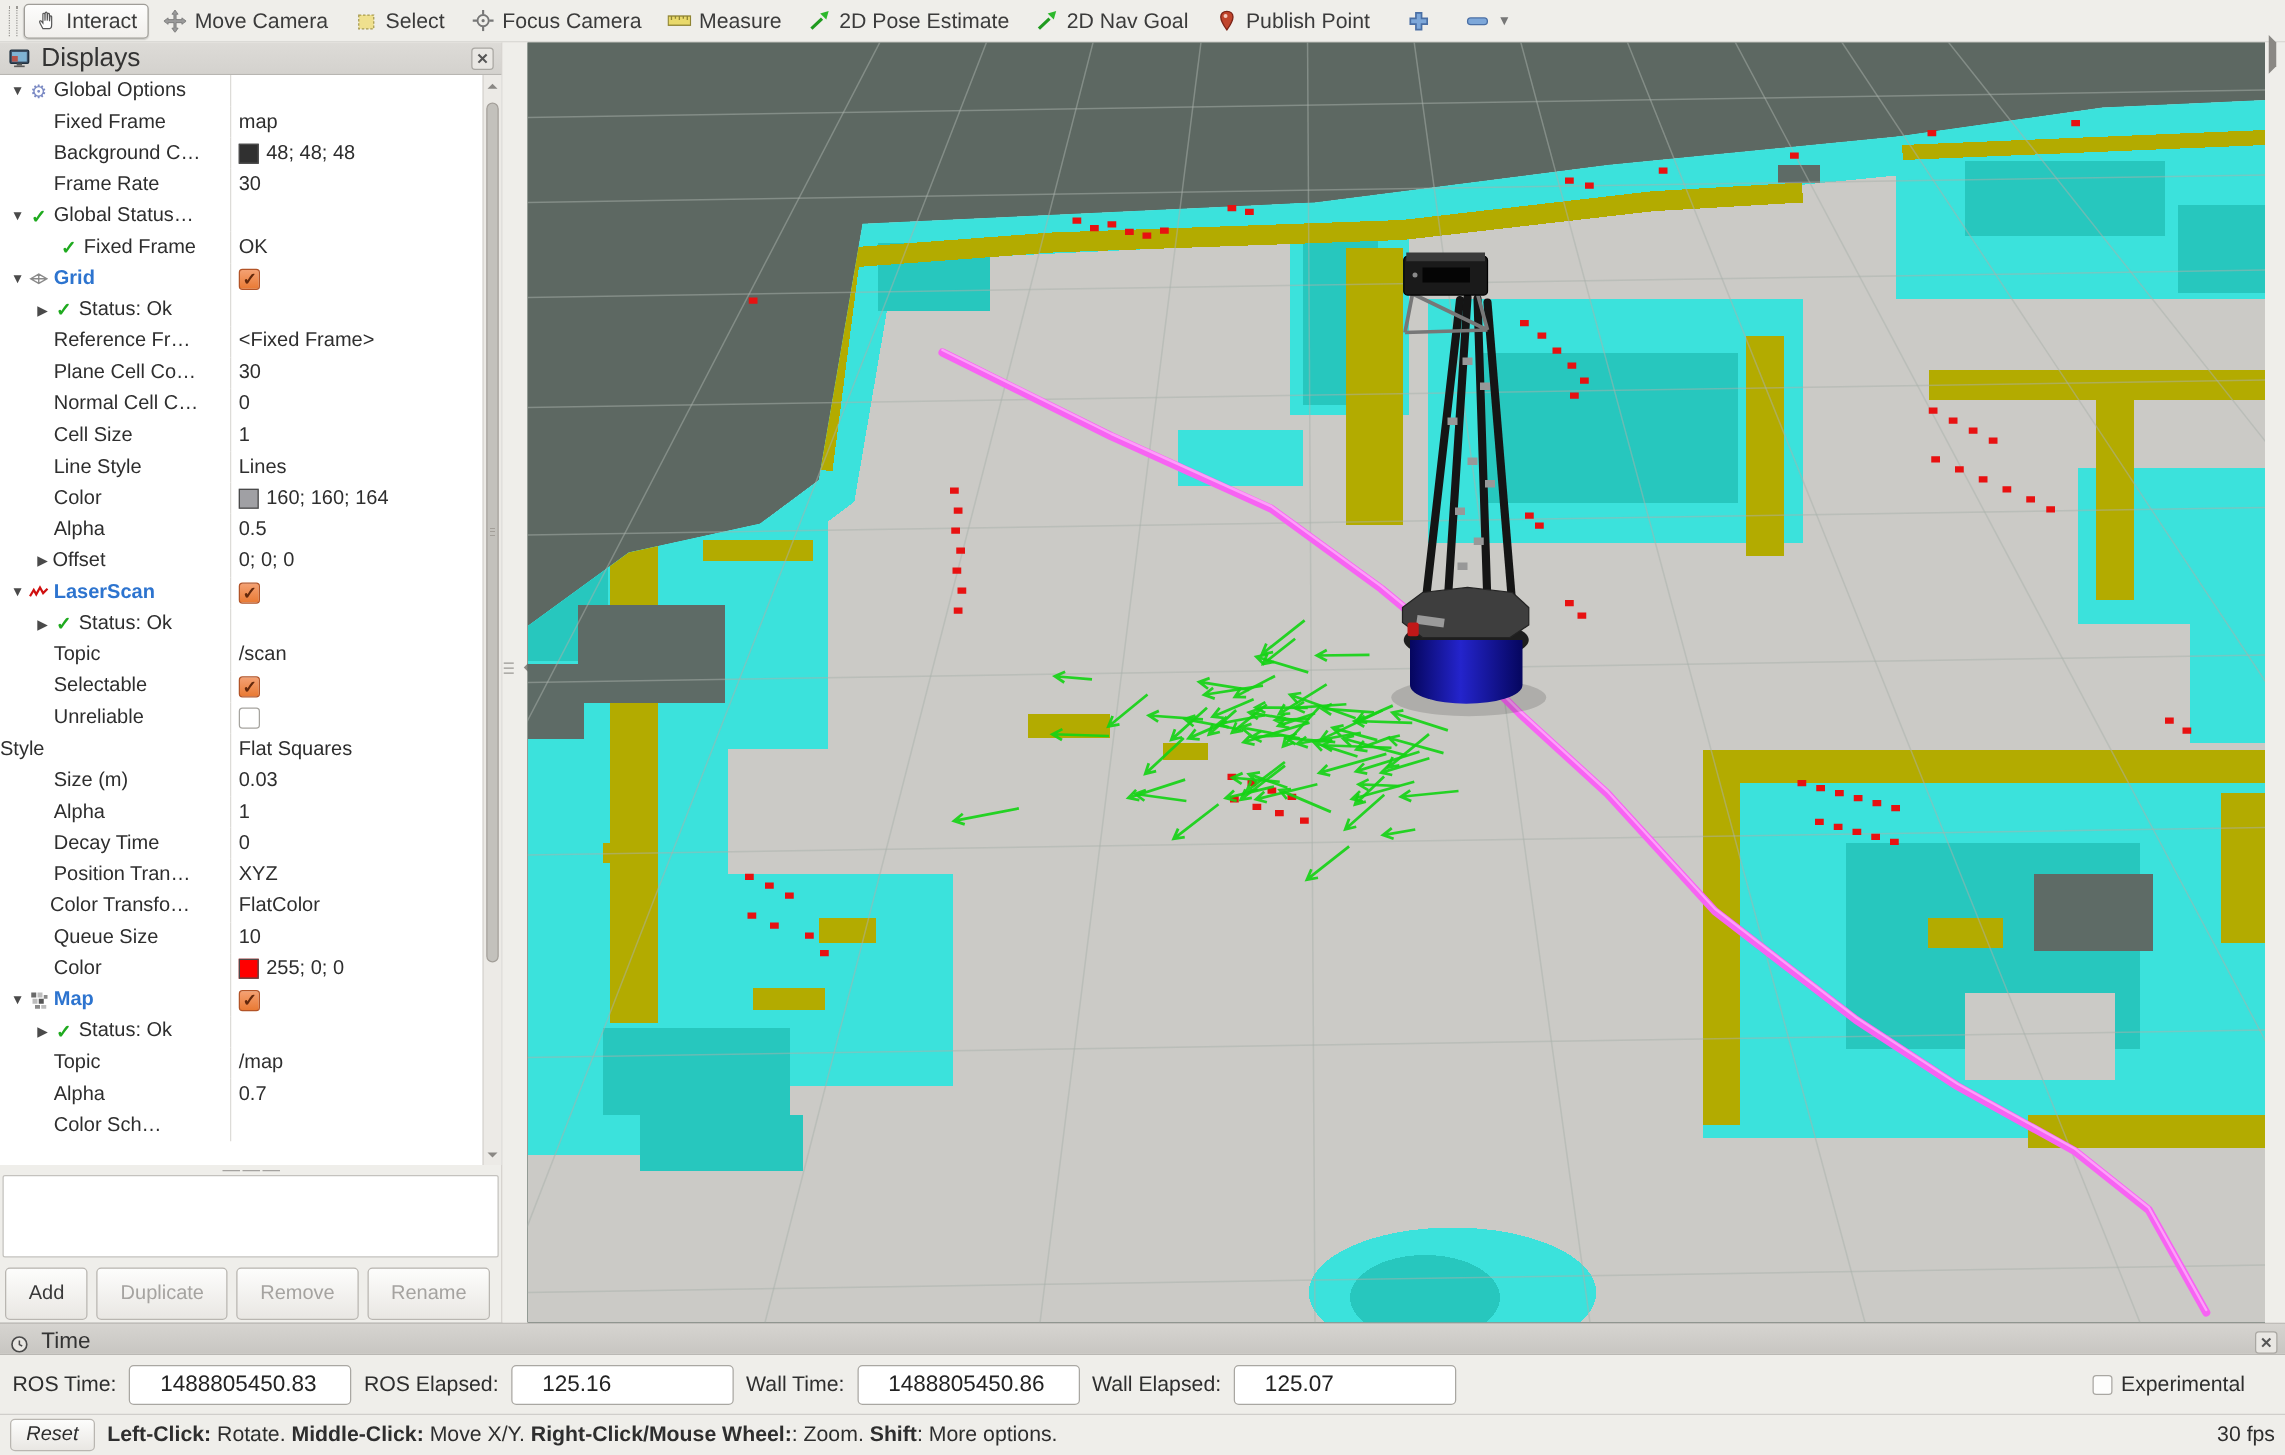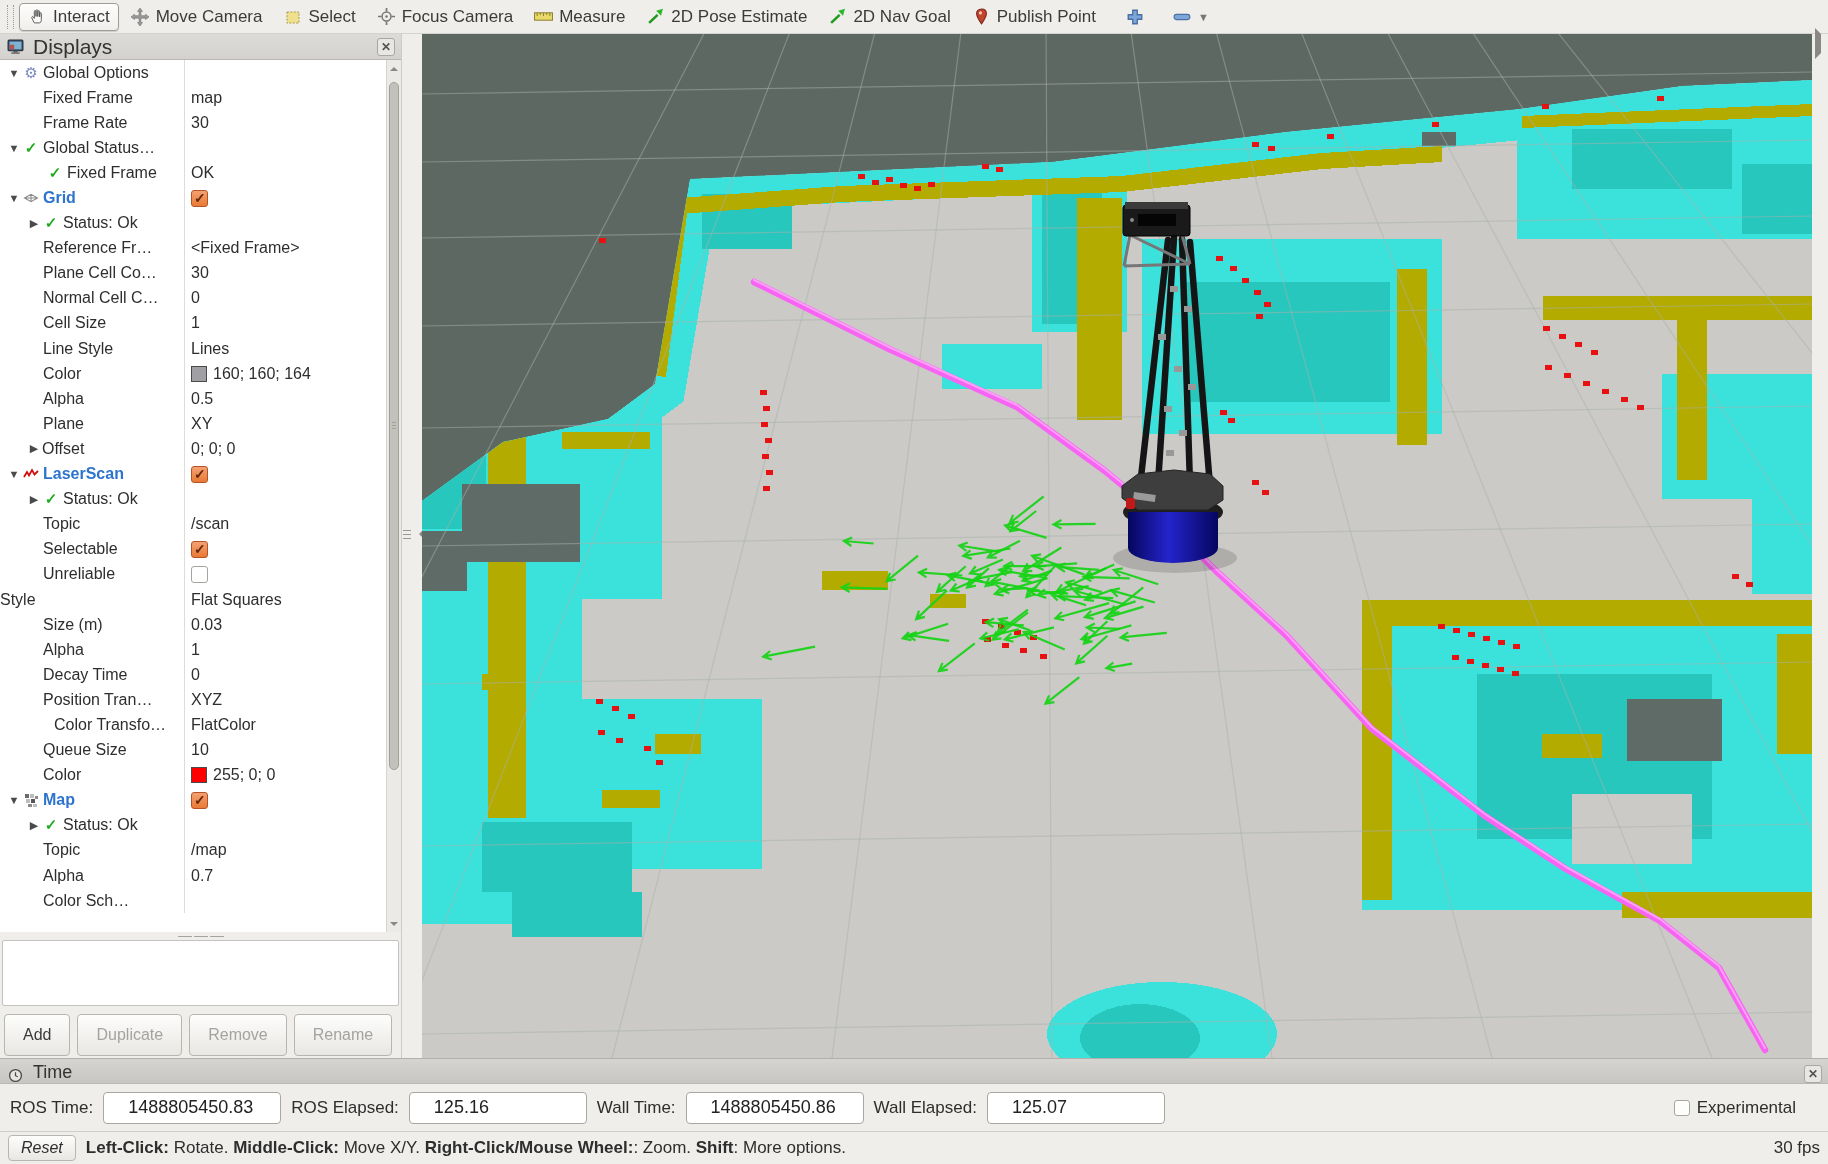--- a/index.html
+++ b/index.html
@@ -241,20 +241,29 @@
           <div class="tree-row">
             <div class="cell-label" style="padding-left: 43px;">
               <span class="nm">Fixed Frame</span>
             </div>
             <div class="cell-value">
               <span>map</span>
             </div>
           </div>
           <div class="tree-row">
             <div class="cell-label" style="padding-left: 43px;">
+              <span class="nm">Background C…</span>
+            </div>
+            <div class="cell-value">
+              <span class="swatch" style="background: rgb(48, 48, 48);"></span>
+              <span>48; 48; 48</span>
+            </div>
+          </div>
+          <div class="tree-row">
+            <div class="cell-label" style="padding-left: 43px;">
               <span class="nm">Frame Rate</span>
             </div>
             <div class="cell-value">
               <span>30</span>
             </div>
           </div>
           <div class="tree-row">
             <div class="cell-label" style="padding-left: 6px;">
               <span class="exp">▼</span>
               <span class="tico">
@@ -350,28 +359,20 @@
           </div>
           <div class="tree-row">
             <div class="cell-label" style="padding-left: 43px;">
               <span class="nm">Alpha</span>
             </div>
             <div class="cell-value">
               <span>0.5</span>
             </div>
           </div>
           <div class="tree-row">
-            <div class="cell-label" style="padding-left: 43px;">
-              <span class="nm">Plane</span>
-            </div>
-            <div class="cell-value">
-              <span>XY</span>
-            </div>
-          </div>
-          <div class="tree-row">
             <div class="cell-label" style="padding-left: 26px;">
               <span class="exp">▶</span>
               <span class="nm">Offset</span>
             </div>
             <div class="cell-value">
               <span>0; 0; 0</span>
             </div>
           </div>
           <div class="tree-row">
             <div class="cell-label" style="padding-left: 6px;">
@@ -455,21 +456,21 @@
           </div>
           <div class="tree-row">
             <div class="cell-label" style="padding-left: 43px;">
               <span class="nm">Position Tran…</span>
             </div>
             <div class="cell-value">
               <span>XYZ</span>
             </div>
           </div>
           <div class="tree-row">
-            <div class="cell-label" style="padding-left: 54px;">
+            <div class="cell-label" style="padding-left: 40px;">
               <span class="nm">Color Transfo…</span>
             </div>
             <div class="cell-value">
               <span>FlatColor</span>
             </div>
           </div>
           <div class="tree-row">
             <div class="cell-label" style="padding-left: 43px;">
               <span class="nm">Queue Size</span>
             </div>

